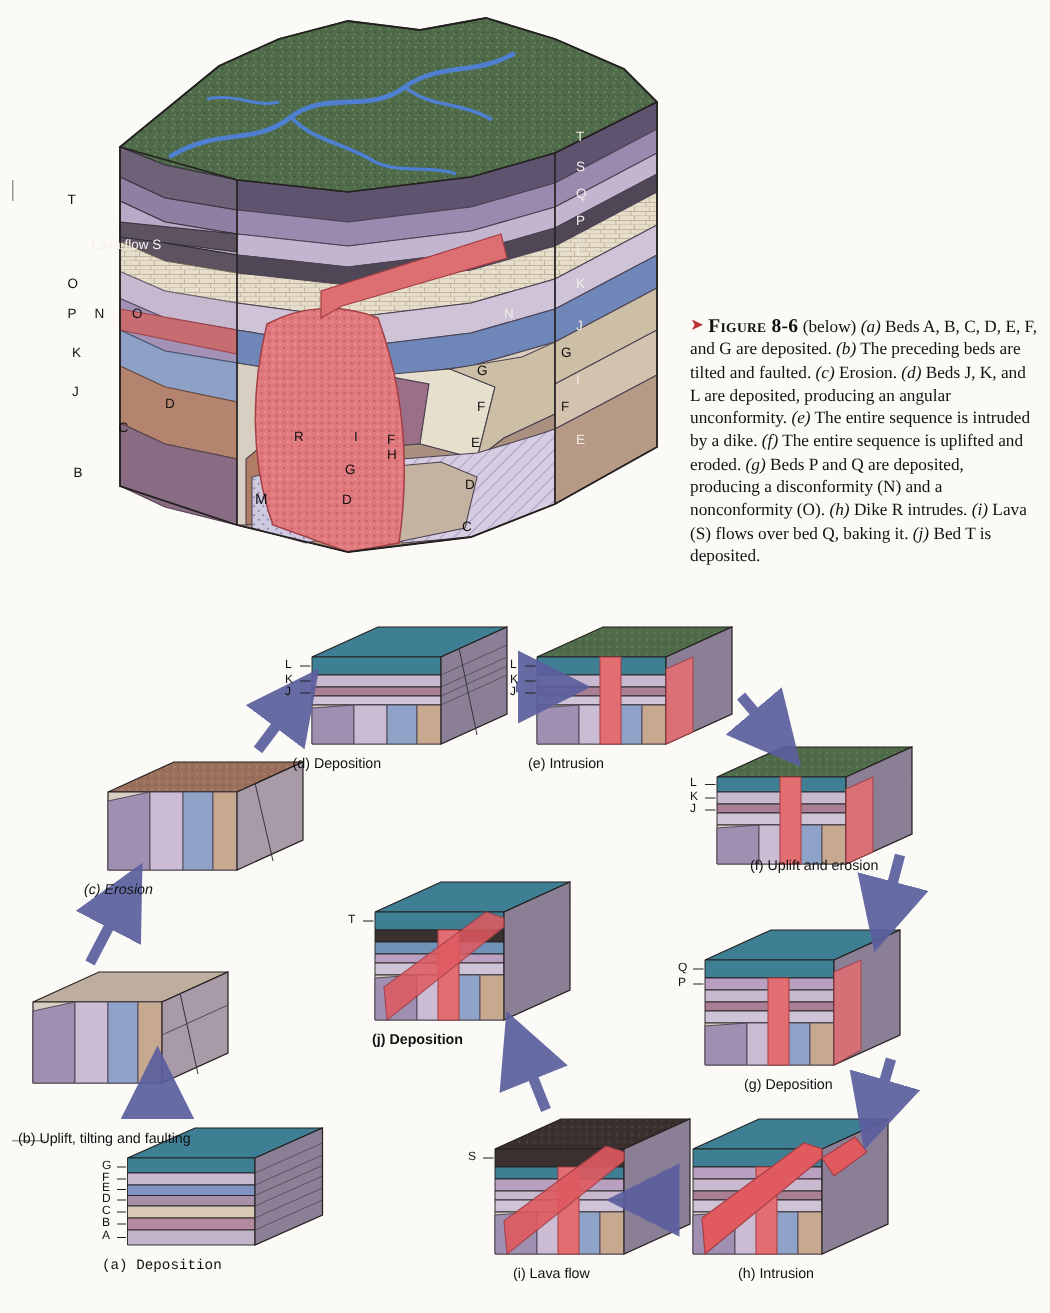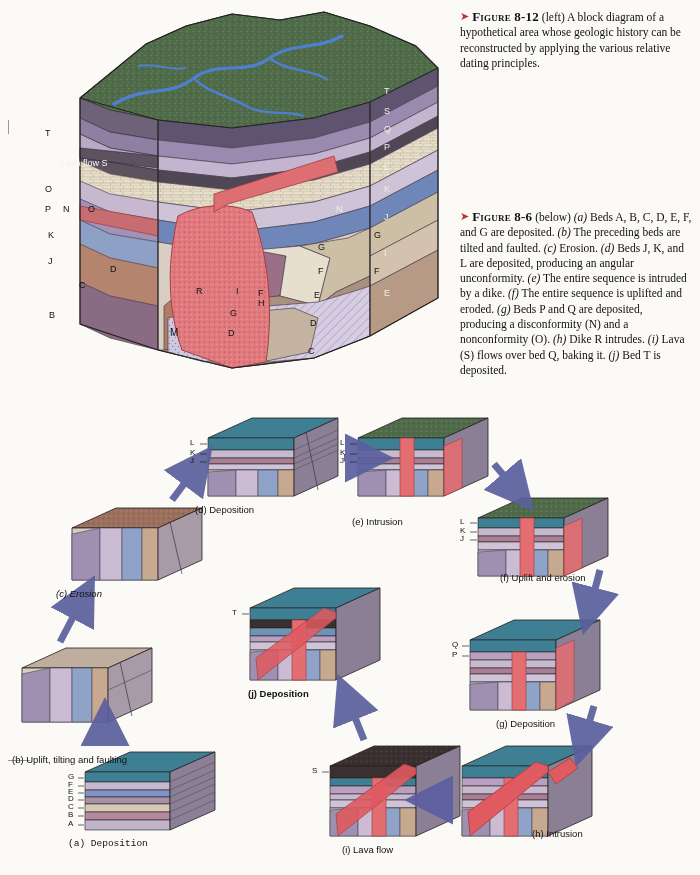--- a/index.html
+++ b/index.html
@@ -220,25 +220,20 @@
         <text x="366" y="290">E</text>
       </g>
       <g font-family="Liberation Sans, sans-serif" font-size="9" fill="#111">
         <text x="356" y="232">G</text>
         <text x="356" y="268">F</text>
       </g>
       <text x="43" y="160" font-family="Liberation Sans, sans-serif" font-size="9" fill="#f4eff0">Lava flow S</text>
     </svg>
   </div>
 
-  <div class="caption cap1">
-    <span class="arrowhead">➤</span><span class="fignum">Figure 8-12</span>
-    <span>(left)</span>
-    <span>A block diagram of a hypothetical area whose geologic history can be reconstructed by applying the various relative dating principles.</span>
-  </div>
 
   <div class="caption cap2">
     <span class="arrowhead">➤</span><span class="fignum">Figure 8-6</span>
     <span>(below)</span>
     <span id="cap2body"><i>(a)</i> Beds A, B, C, D, E, F, and G are deposited. <i>(b)</i> The preceding beds are tilted and faulted. <i>(c)</i> Erosion. <i>(d)</i> Beds J, K, and L are deposited, producing an angular unconformity. <i>(e)</i> The entire sequence is intruded by a dike. <i>(f)</i> The entire sequence is uplifted and eroded. <i>(g)</i> Beds P and Q are deposited, producing a disconformity (N) and a nonconformity (O). <i>(h)</i> Dike R intrudes. <i>(i)</i> Lava (S) flows over bed Q, baking it. <i>(j)</i> Bed T is deposited.</span>
   </div>
 
   <div class="seq">
     <svg width="700" height="470" viewBox="0 0 700 470" xmlns="http://www.w3.org/2000/svg">
       <defs>
@@ -488,21 +483,21 @@
     <div class="tick" style="left:452px;top:251px;">P</div>
 
     <div class="tick" style="left:312px;top:367px;">S</div>
     <div class="tick" style="left:232px;top:209px;">T</div>
 
     
     <div class="blocklabel" style="left:68px;top:438px;font-family:Liberation Mono, monospace;">(a) Deposition</div>
     <div class="blocklabel" style="left:12px;top:330px;margin-top:24px;">(b) Uplift, tilting and faulting</div>
     <div class="blocklabel" style="left:56px;top:188px;font-style:italic;">(c) Erosion</div>
     <div class="blocklabel" style="left:195px;top:104px;">(d) Deposition</div>
-    <div class="blocklabel" style="left:352px;top:104px;margin-top:12px;">(e) Intrusion</div>
+    <div class="blocklabel" style="left:352px;top:104px;">(e) Intrusion</div>
     <div class="blocklabel" style="left:500px;top:172px;">(f) Uplift and erosion</div>
     <div class="blocklabel" style="left:496px;top:318px;">(g) Deposition</div>
-    <div class="blocklabel" style="left:492px;top:428px;margin-left:40px;">(h) Intrusion</div>
+    <div class="blocklabel" style="left:492px;top:444px;">(h) Intrusion</div>
     <div class="blocklabel" style="left:342px;top:444px;">(i) Lava flow</div>
     <div class="blocklabel" style="left:248px;top:288px;font-weight:bold;">(j) Deposition</div>
   </div>
 
 </div>
 
 </body></html>

